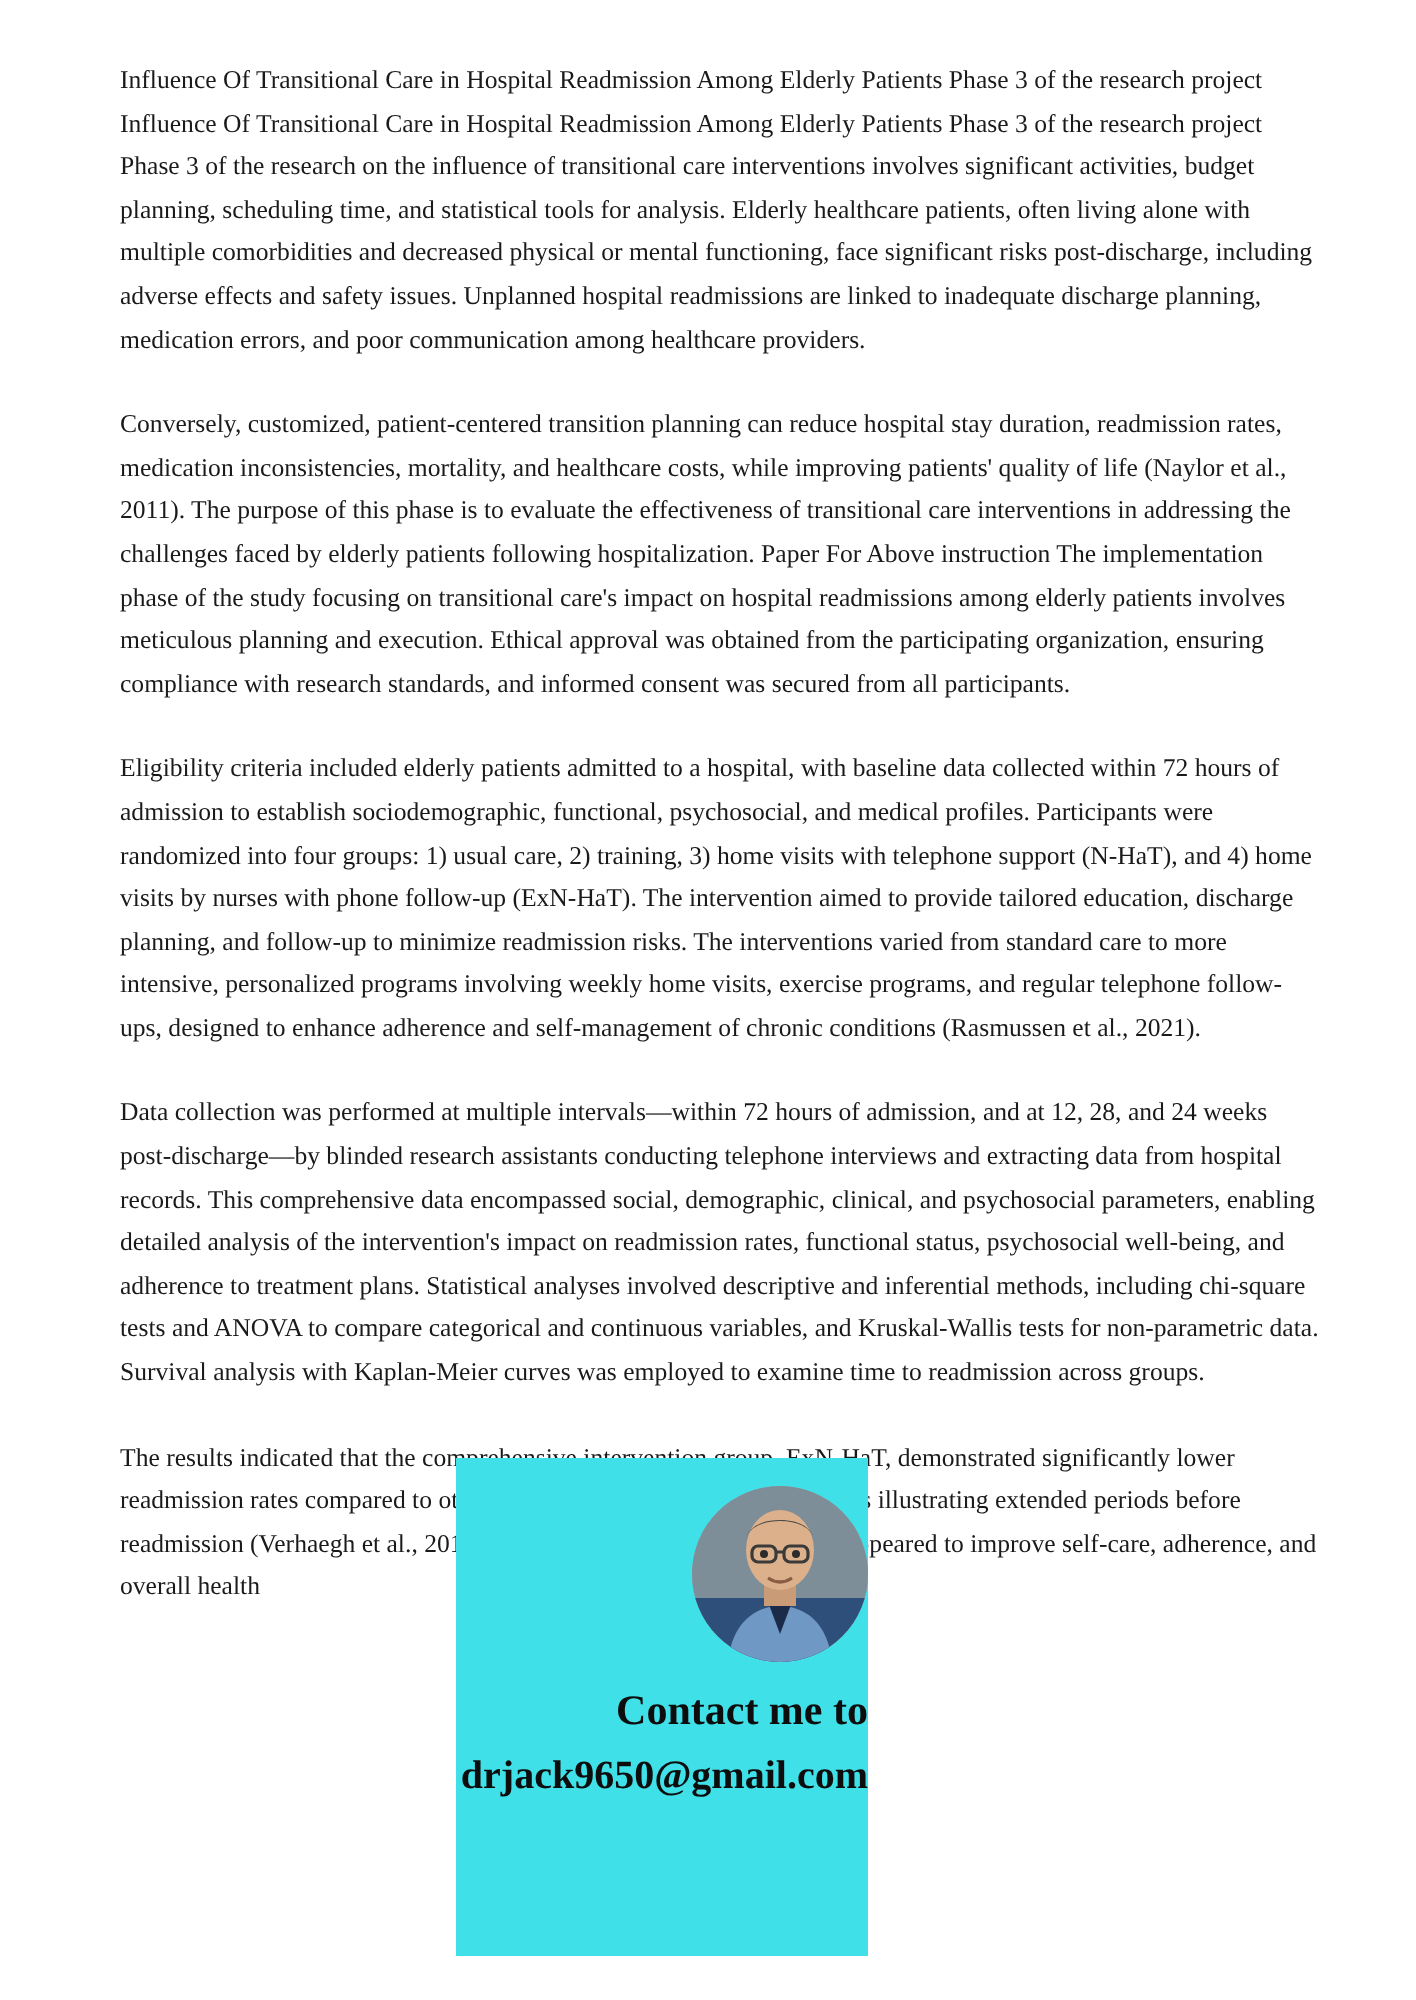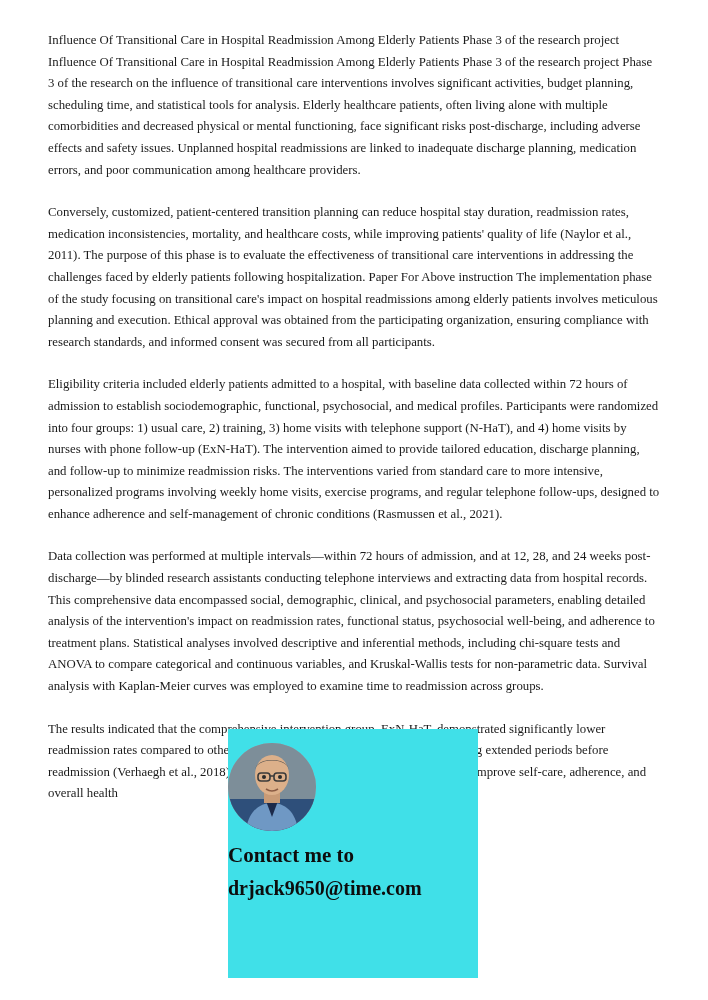--- a/index.html
+++ b/index.html
@@ -13,43 +13,44 @@
     position: relative;
     font-family: "Liberation Serif", serif;
     color: #000000;
     overflow: hidden;
   }
   .page {
     position: absolute;
     inset: 0;
     padding: 30px 48px 0 48px;
     box-sizing: border-box;
+    margin-left: 12px;
   }
   .para {
     font-size: 12.8px;
     line-height: 21.6px;
     text-align: left;
     margin: 0 0 21px 0;
     color: #1a1a1a;
     white-space: normal;
   }
   .para:last-child { margin-bottom: 0; }
 
   
   .overlay-card {
     position: absolute;
     left: 228px;
     top: 729px;
-    width: 250px;
+    width: 206px;
     height: 249px;
     background: #40e0e8;
     box-sizing: border-box;
     display: flex;
     flex-direction: column;
-    align-items: flex-start;
+    align-items: flex-end;
     padding-top: 14px;
   }
   .avatar {
     width: 88px;
     height: 88px;
     border-radius: 50%;
     overflow: hidden;
     background: #9aa3a8;
     position: relative;
     flex: none;
@@ -99,14 +100,14 @@
       <rect x="46" y="30" width="12" height="8" rx="3" fill="none" stroke="#3a3a3a" stroke-width="1.6"></rect>
       <line x1="42" y1="33" x2="46" y2="33" stroke="#3a3a3a" stroke-width="1.6"></line>
       <ellipse cx="36" cy="34" rx="2" ry="2" fill="#2b2b2b"></ellipse>
       <ellipse cx="52" cy="34" rx="2" ry="2" fill="#2b2b2b"></ellipse>
       <path d="M38 46 Q44 50 50 46" stroke="#8a5c44" stroke-width="1.6" fill="none"></path>
     </svg>
   </div>
   <div class="overlay-text">
     <div>Contact me to</div>
   </div>
-  <div class="overlay-email">drjack9650@time.com</div>
+  <div class="overlay-email">drjack9650@gmail.com</div>
 </div>
 
 </body></html>

